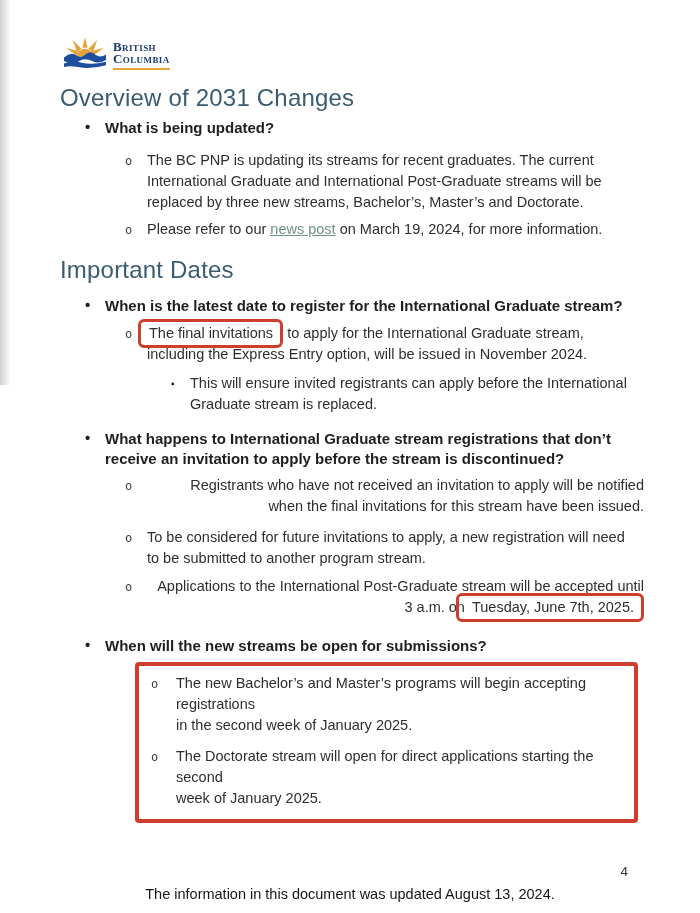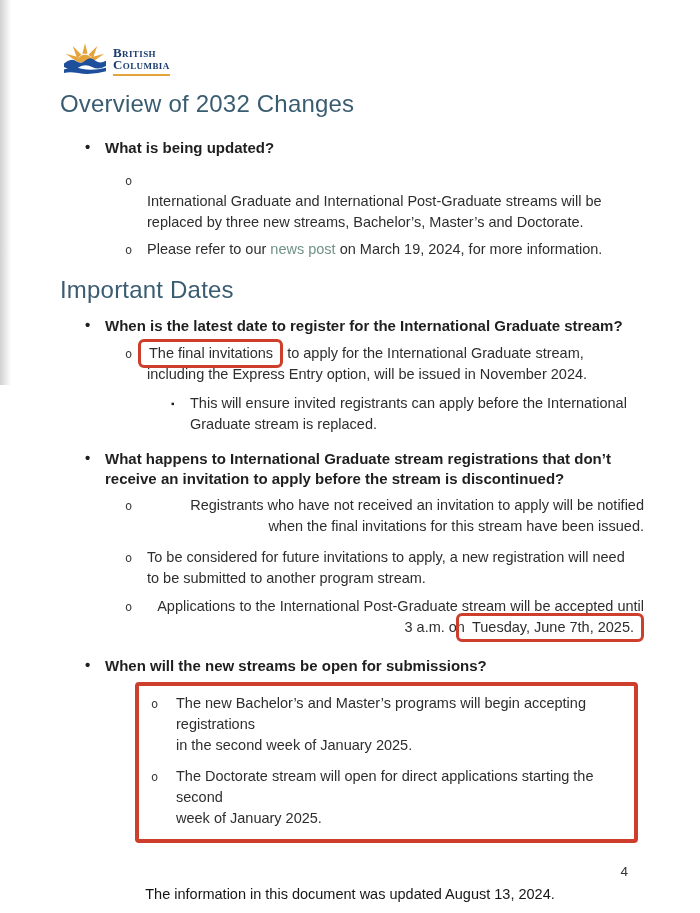--- a/index.html
+++ b/index.html
@@ -10,21 +10,21 @@
     overflow:hidden;
     font-family:"Liberation Sans", sans-serif;
     color:#2e2e2e;
     margin:0 auto;
   }
   .edge-shadow{
     position:absolute;left:0;top:0;width:11px;height:385px;
     background:linear-gradient(to right, rgba(110,110,110,.32), rgba(255,255,255,0));
     pointer-events:none;
   }
-  .content{padding:12px 56px 0 60px;border-radius:31px;}
+  .content{padding:6px 56px 0 60px;border-radius:31px;}
 
   
   .logo{display:flex;align-items:flex-start;gap:7px;padding-top:30px;margin-left:4px;}
   .logo svg{display:block;}
   .sun{fill:var(--gold,#e5a33c);}
   .wave{fill:var(--wave,#1d4f9c);}
   .logo-text{
     font-family:"Liberation Serif", serif;
     font-variant:small-caps;
     font-weight:bold;
@@ -57,21 +57,21 @@
     content:"o";position:absolute;left:65px;top:1px;
     font-family:"DejaVu Sans Mono", monospace;font-size:12px;color:#3c3c3c;
   }
 
   .l3{
     position:relative;padding-left:130px;max-width:568px;
     font-size:14.5px;line-height:21px;color:#2e2e2e;
   }
   .l3::before{content:"\25AA";position:absolute;left:111px;top:0;font-size:10px;color:#1f1f1f;}
 
-  .mt13{margin-top:20px;} .mt12{margin-top:12px;} .mt10{margin-top:10px;}
+  .mt13{margin-top:6px;} .mt12{margin-top:12px;} .mt10{margin-top:10px;}
   .mt8{margin-top:8px;}   .mt7{margin-top:7px;text-align:right;}   .mt6{margin-top:6px;}
   .mt14{margin-top:14px;} .mt18{margin-top:18px;}
 
   .redbox{
     border:3.5px solid var(--annotation,#cd3f2c);
     border-radius:6px;
     padding:3px 7px 4px 8px;
     margin-left:-9px;
   }
   .redbox.date{margin-left:-13px;padding-left:13px;}
@@ -80,20 +80,21 @@
     border:4px solid var(--annotation,#cd3f2c);
     border-radius:4px;
     margin:6px 6px 0 75px;
     padding:7px 8px 10px 10px;
   }
   .bigbox .l2{padding-left:27px;max-width:none;}
   .bigbox .l2::before{left:2px;}
 
   .link{
     color:var(--link,#6f9187);
+    text-decoration:underline;
     cursor:pointer;
     margin-top:12px;
   }
 
   .page-number{
     position:absolute;right:72px;bottom:34px;
     font-size:13.5px;color:#333;
   }
   .footer-note{
     position:absolute;left:0;right:0;bottom:11px;
@@ -118,26 +119,26 @@
         <path class="sun" d="M15 23 A9 9 0 0 1 33 23 Z"></path>
         <path class="wave" d="M0 24 Q8 17 15 22 Q20 25 24 21 Q30 15 36 21 Q41 25 48 21 L48 27 Q40 32 32 28 Q24 24 16 29 Q8 33 0 28 Z"></path>
         <path class="wave" d="M0 31 Q10 27 20 30 Q32 33 48 29 L48 33 Q30 38 16 35 Q6 33 0 35 Z"></path>
       </svg>
       <div class="logo-text">
         <span>British</span>
         <span>Columbia</span>
       </div>
     </header>
 
-    <h1>Overview of 2032 Changes</h1>
+    <h1>Overview of 2031 Changes</h1>
 
     <div class="l1 mt13">What is being updated?</div>
 
     <div class="l2 mt12">
-      <br>
+      <span>The BC PNP is updating its streams for recent graduates. The current</span><br>
       <span>International Graduate and International Post-Graduate streams will be</span><br>
       <span>replaced by three new streams, Bachelor’s, Master’s and Doctorate.</span>
     </div>
 
     <div class="l2 mt6">
       <span>Please refer to our </span><a class="link">news post</a><span> on March 19, 2024, for more information.</span>
     </div>
 
     <h1 class="h2">Important Dates</h1>
 

